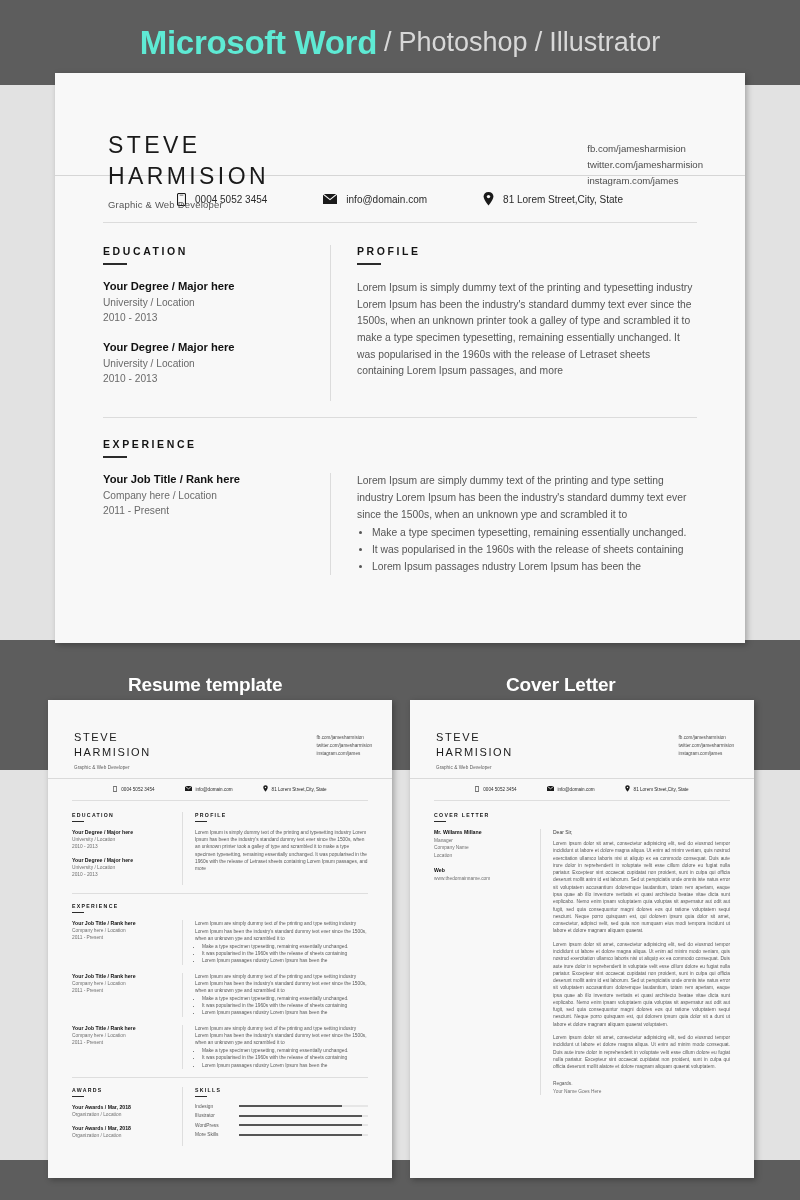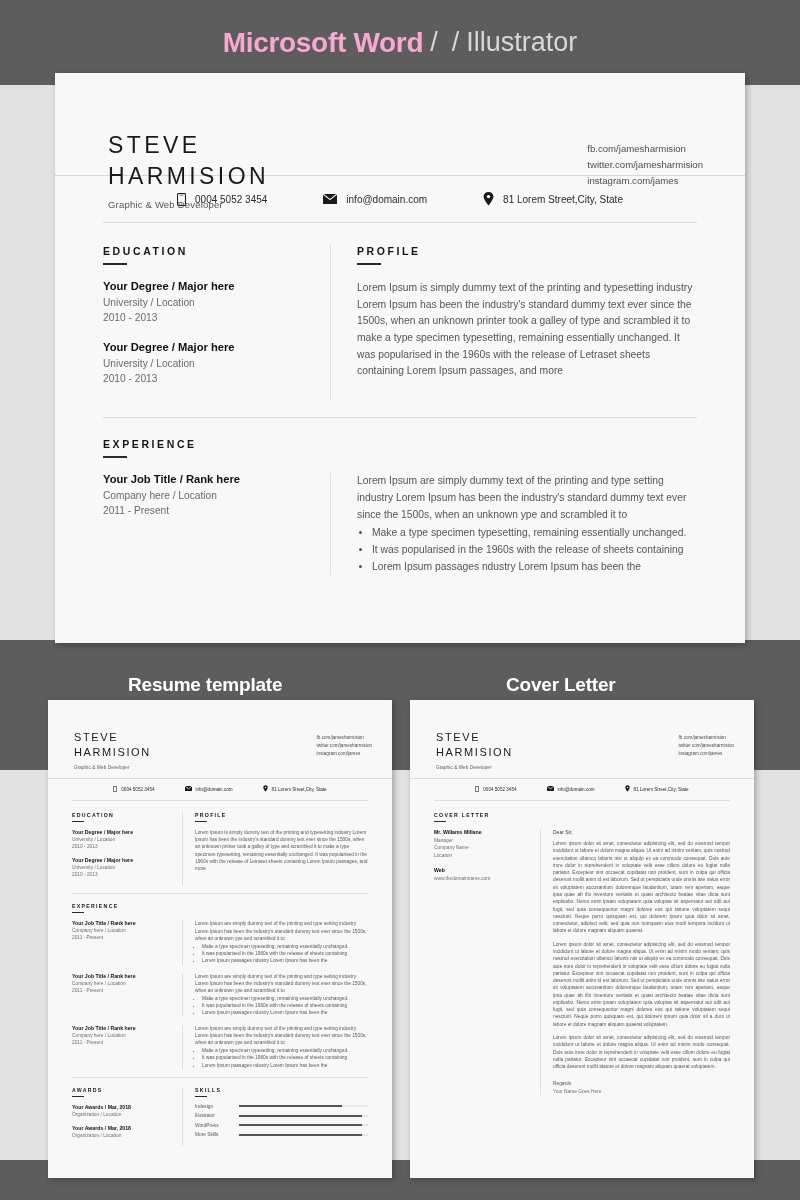--- a/index.html
+++ b/index.html
@@ -45,22 +45,22 @@
   .top-title {
     position: absolute;
     left: 0; top: 0;
     width: 800px; height: 85px;
     display: flex;
     align-items: center;
     justify-content: center;
     z-index: 5;
   }
   .top-title .t-main {
-    color: #f9a8d4;
-    font-size: 28px;
+    color: #5eead4;
+    font-size: 33px;
     font-weight: bold;
     letter-spacing: -0.3px;
   }
   .top-title .t-sep {
     color: #d8d8d8;
     font-size: 27px;
     font-weight: 300;
     margin: 0 7px;
   }
   .top-title .t-sub {
@@ -301,20 +301,21 @@
 <body>
 
 <div class="band-light-1"></div>
 <div class="band-dark-mid"></div>
 <div class="band-light-2"></div>
 <div class="band-dark-bottom"></div>
 
 <div class="top-title">
   <span class="t-main">Microsoft Word</span>
   <span class="t-sep">/</span>
+  <span class="t-sub">Photoshop</span>
   <span class="t-sep">/</span>
   <span class="t-sub">Illustrator</span>
 </div>
 
 <div class="page-main">
 
   <div class="page-head">
     <div class="name-block">
       <div class="name-line">STEVE</div>
       <div class="name-line">HARMISION</div>

